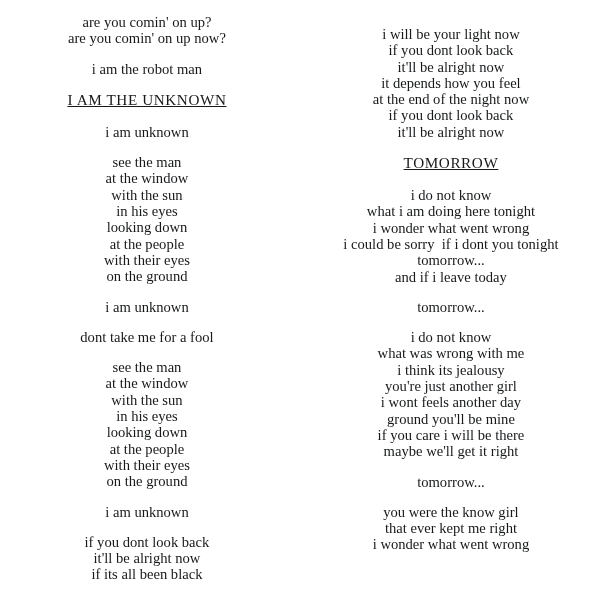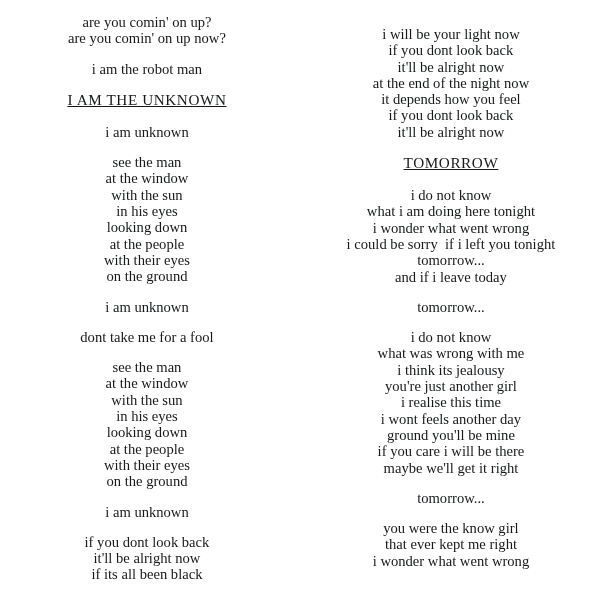--- a/index.html
+++ b/index.html
@@ -108,45 +108,44 @@
         <div class="line">if you dont look back</div>
         <div class="line">it'll be alright now</div>
         <div class="line">if its all been black</div>
       </div>
     </div>
   <div class="column col-right">
       <div class="block">
         <div class="line">i will be your light now</div>
         <div class="line">if you dont look back</div>
         <div class="line">it'll be alright now</div>
+        <div class="line">it depends how you feel</div>
         <div class="line">at the end of the night now</div>
-        <div class="line">it depends how you feel</div>
         <div class="line">if you dont look back</div>
         <div class="line">it'll be alright now</div>
       </div>
       <div class="block heading-block">
         <div class="heading">TOMORROW</div>
       </div>
       <div class="block">
         <div class="line">i do not know</div>
         <div class="line">what i am doing here tonight</div>
         <div class="line">i wonder what went wrong</div>
-        <div class="line">i could be sorry  if i left you tonight</div>
+        <div class="line">i could be sorry  if i dont you tonight</div>
         <div class="line">tomorrow...</div>
         <div class="line">and if i leave today</div>
       </div>
       <div class="block">
         <div class="line">tomorrow...</div>
       </div>
       <div class="block">
         <div class="line">i do not know</div>
         <div class="line">what was wrong with me</div>
         <div class="line">i think its jealousy</div>
         <div class="line">you're just another girl</div>
-        <div class="line">i realise this time</div>
         <div class="line">i wont feels another day</div>
         <div class="line">ground you'll be mine</div>
         <div class="line">if you care i will be there</div>
         <div class="line">maybe we'll get it right</div>
       </div>
       <div class="block">
         <div class="line">tomorrow...</div>
       </div>
       <div class="block">
         <div class="line">you were the know girl</div>

